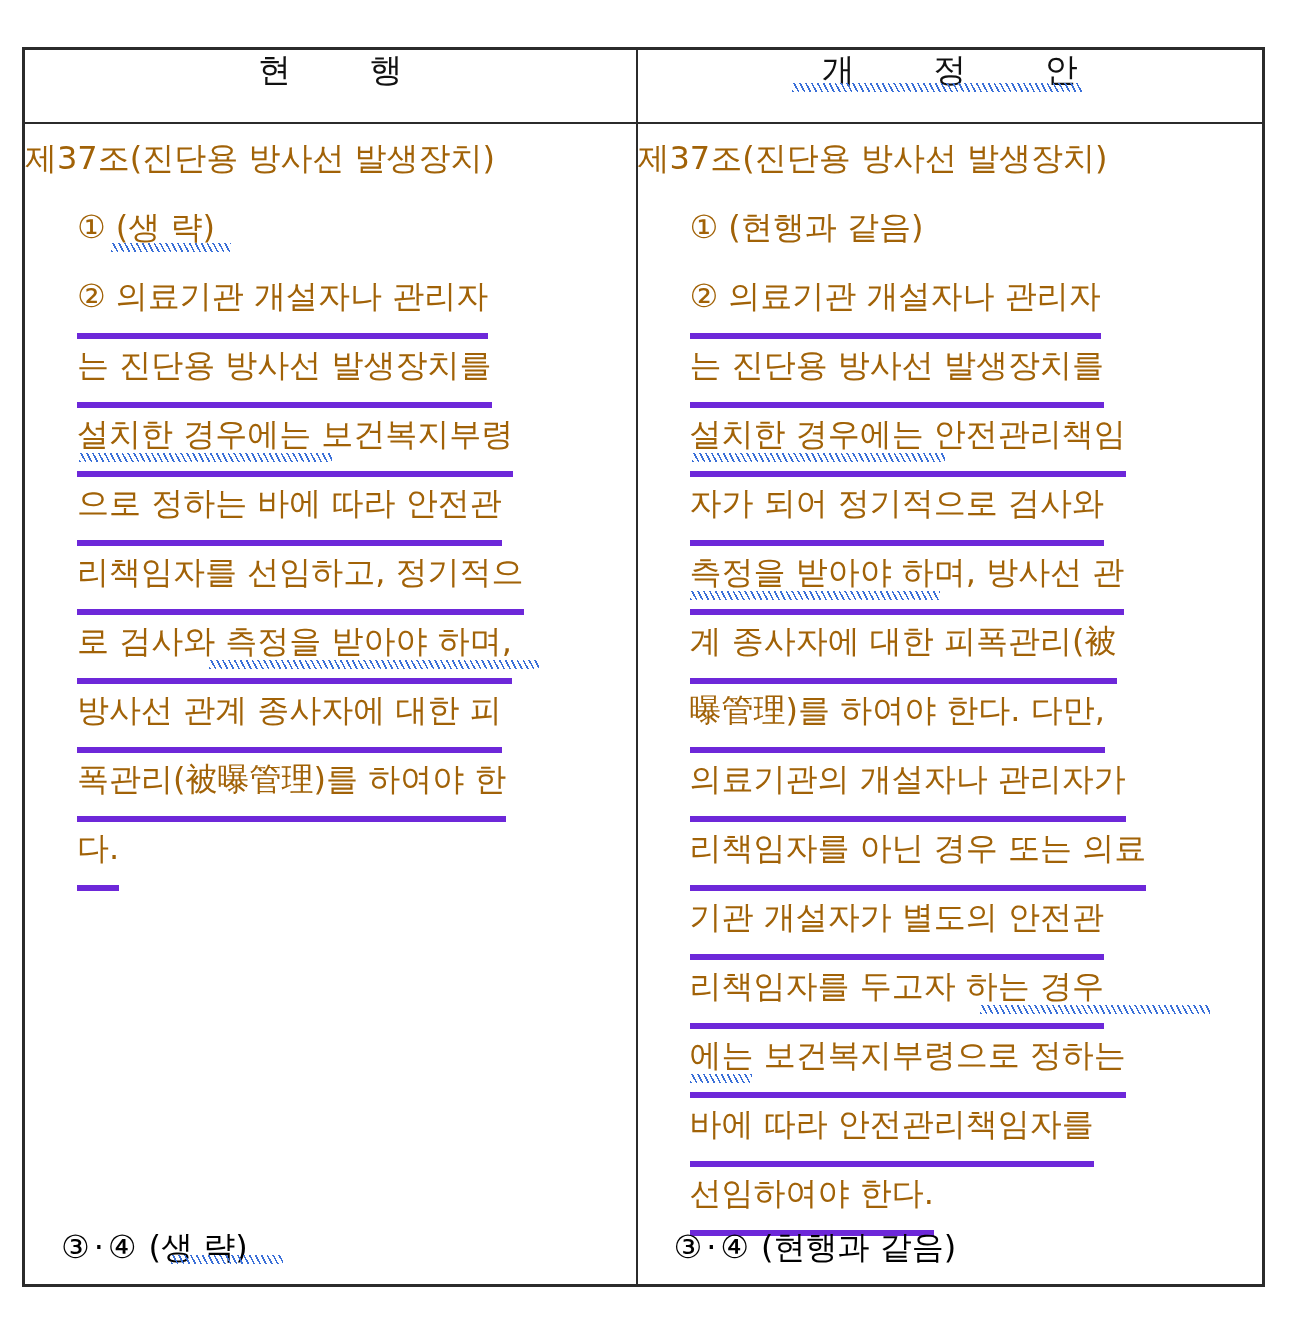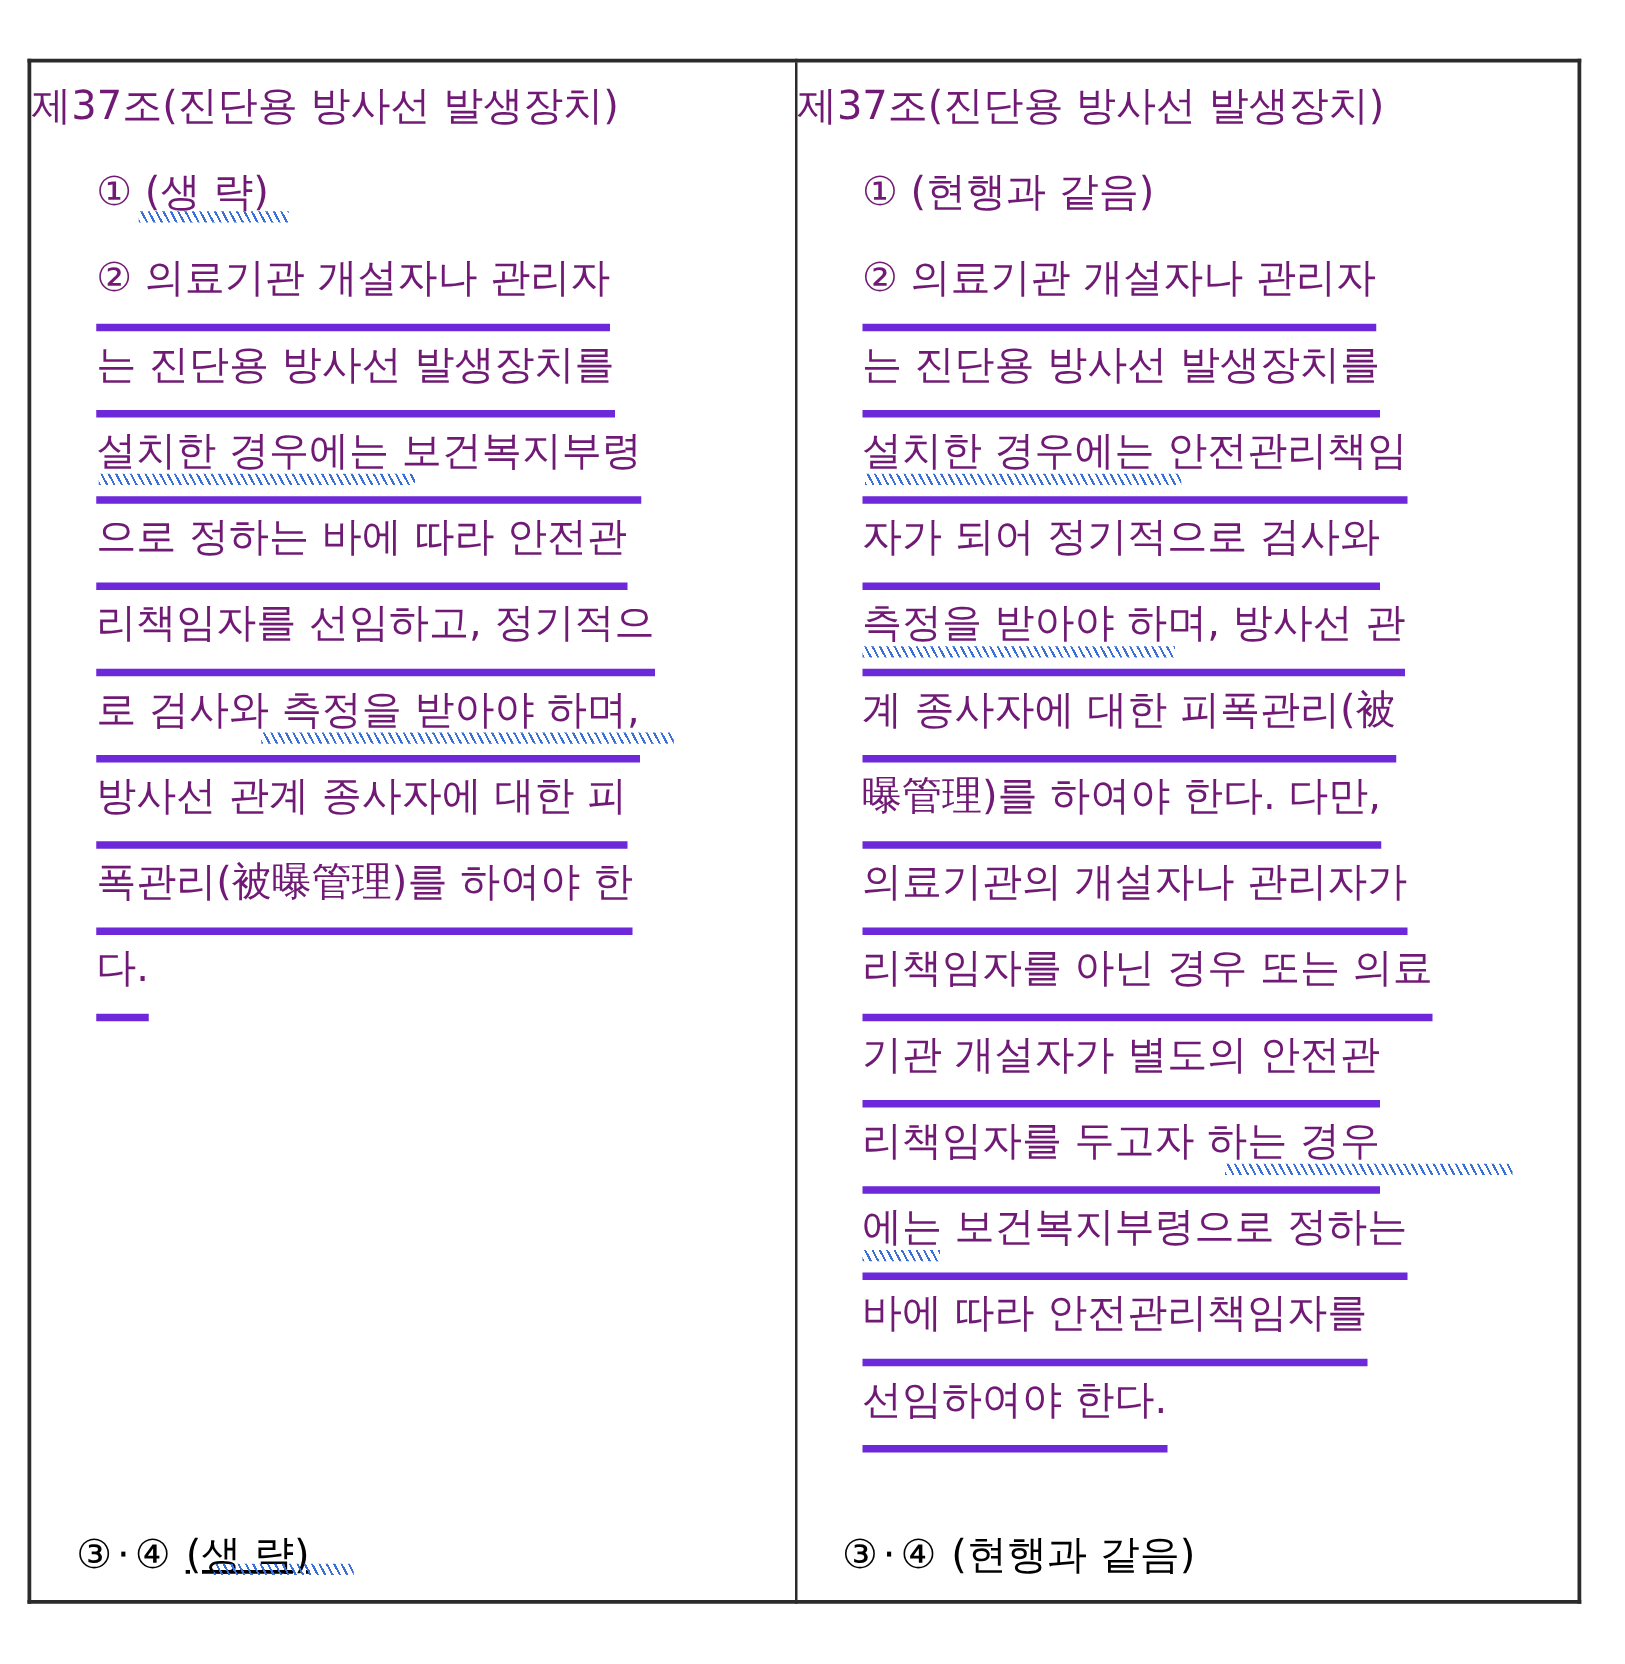--- a/index.html
+++ b/index.html
@@ -67,21 +67,21 @@
     position: relative;
     height: 100%;
   }
 
   .line {
     position: relative;
     font-size: 32px;
     line-height: 69px;
     height: 69px;
     white-space: nowrap;
-    color: #701a75;
+    color: #a16207;
   }
   .line.indent { padding-left: 52px; }
 
   
   .u-run {
     position: relative;
     display: inline-block;
     border-bottom: 6px solid #6d28d9;
     padding-bottom: 2px;
   }
@@ -122,34 +122,42 @@
 
 <div class="page">
 
   <table class="amend-table">
     <colgroup>
       <col class="c-left">
       <col class="c-right">
     </colgroup>
     <tbody>
       <tr>
+        <td class="hdr-cell">
+          <span class="hdr-text" id="hdr-current">현 행</span>
+        </td>
+        <td class="hdr-cell">
+          <span class="hdr-text" id="hdr-amend">개 정 안<span class="squig" style="left: 4px; right: 30px; bottom: -2px;"></span></span>
+        </td>
+      </tr>
+      <tr>
         <td class="body-cell">
           <div class="col-inner" id="col-current">
               <div class="line"><span class="plain-run">제37조(진단용 방사선 발생장치)</span></div>
               <div class="line indent"><span class="plain-run">① (생  략)<span class="squig" style="left: 34px; width: 120px; bottom: 10px;"></span></span></div>
               <div class="line indent"><span class="u-run">② 의료기관 개설자나 관리자</span></div>
               <div class="line indent"><span class="u-run">는 진단용 방사선 발생장치를</span></div>
               <div class="line indent"><span class="u-run">설치한 경우에는 보건복지부령<span class="squig" style="left: 2px; width: 58%;"></span></span></div>
               <div class="line indent"><span class="u-run">으로 정하는 바에 따라 안전관</span></div>
               <div class="line indent"><span class="u-run">리책임자를 선임하고, 정기적으</span></div>
               <div class="line indent"><span class="u-run">로 검사와 측정을 받아야 하며,<span class="squig" style="left: 132px; width: 330px;"></span></span></div>
               <div class="line indent"><span class="u-run">방사선 관계 종사자에 대한 피</span></div>
               <div class="line indent"><span class="u-run">폭관리(被曝管理)를 하여야 한</span></div>
               <div class="line indent"><span class="u-run">다.</span></div>
-              <div class="tail-line"><span>③</span><span class="dot-sep">·</span><span>④</span><span class="plain-run" style="margin-left: 12px; text-decoration: underline;">(생  략)<span class="squig" style="left: 22px; width: 112px; bottom: 6px;"></span></span></div>
+              <div class="tail-line"><span>③</span><span class="dot-sep">·</span><span>④</span><span class="plain-run" style="margin-left: 12px;">(생  략)<span class="squig" style="left: 22px; width: 112px; bottom: 6px;"></span></span></div>
             </div>
         </td>
         <td class="body-cell">
           <div class="col-inner" id="col-amend">
               <div class="line"><span class="plain-run">제37조(진단용 방사선 발생장치)</span></div>
               <div class="line indent"><span class="plain-run">① (현행과 같음)</span></div>
               <div class="line indent"><span class="u-run">② 의료기관 개설자나 관리자</span></div>
               <div class="line indent"><span class="u-run">는 진단용 방사선 발생장치를</span></div>
               <div class="line indent"><span class="u-run">설치한 경우에는 안전관리책임<span class="squig" style="left: 2px; width: 58%;"></span></span></div>
               <div class="line indent"><span class="u-run">자가 되어 정기적으로 검사와</span></div>

